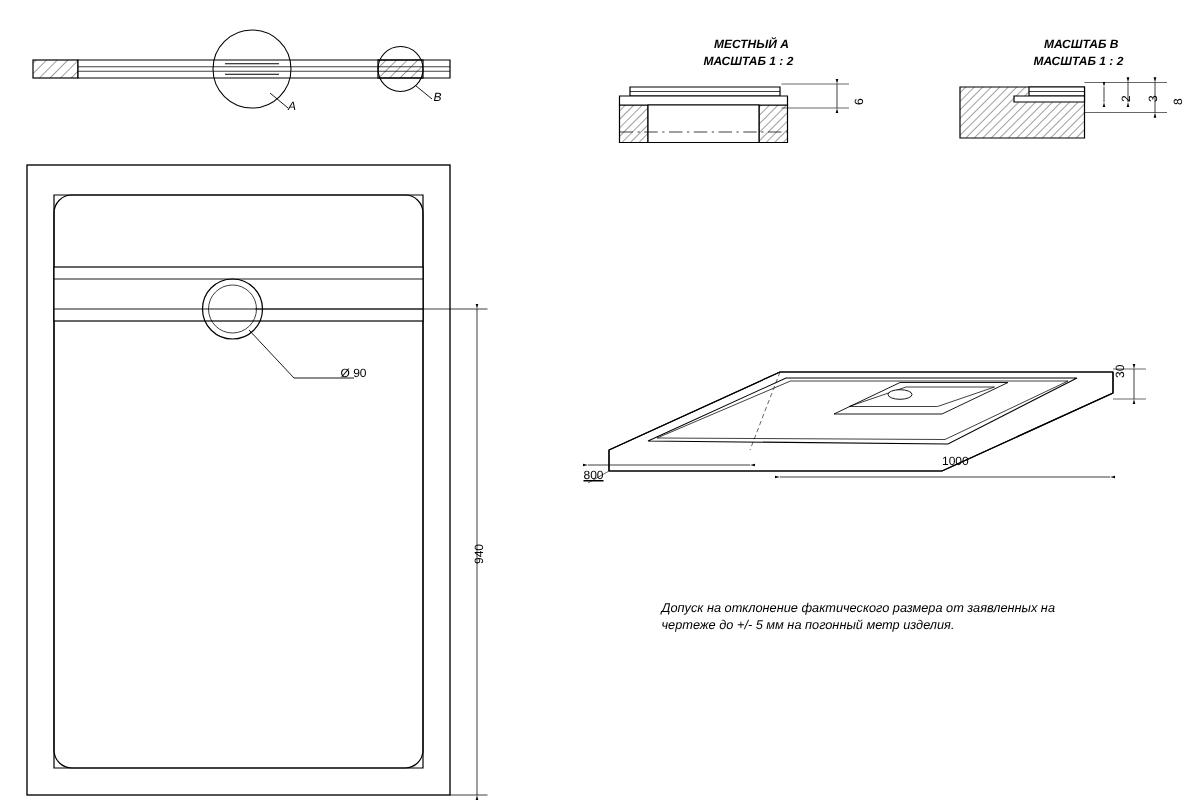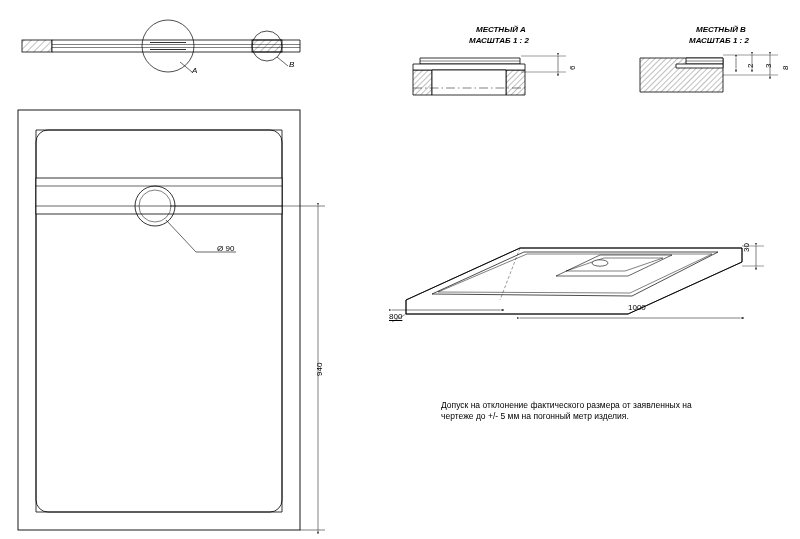--- a/index.html
+++ b/index.html
@@ -39,20 +39,21 @@
     font-style: italic;
     font-weight: bold;
     margin-left: 28px;
   }
   .rot90 {
     transform: rotate(-90deg);
     transform-origin: left top;
   }
   .note {
     position: absolute;
+    font-style: italic;
     font-size: 8.5px;
     color: #000;
     line-height: 1.35;
     white-space: pre-line;
   }
 </style>
 </head>
 <body>
 
 <div id="sheet">
@@ -178,29 +179,29 @@
       <line x1="742" y1="266" x2="764" y2="266" stroke="#000" stroke-width="0.4"></line>
     </g>
   </svg>
 
   <div class="lbl italic" style="left:192px; top:66px;">А</div>
   <div class="lbl italic" style="left:289px; top:60px;">В</div>
 
   <div class="lbl bold-it" style="left:448px; top:25px;">МЕСТНЫЙ А</div>
   <div class="lbl bold-it" style="left:441px; top:36px;">МАСШТАБ 1 : 2</div>
 
-  <div class="lbl bold-it" style="left:668px; top:25px;">МЕСТНЫЙ В</div>
+  <div class="lbl bold-it" style="left:668px; top:25px;">МАСШТАБ В</div>
   <div class="lbl bold-it" style="left:661px; top:36px;">МАСШТАБ 1 : 2</div>
 
   <div class="lbl rot90" style="left:568px; top:70px;">6</div>
   <div class="lbl rot90" style="left:781px; top:70px;">8</div>
   <div class="lbl rot90" style="left:746px; top:68px;">2</div>
   <div class="lbl rot90" style="left:764px; top:68px;">3</div>
 
-  <div class="lbl" style="left:217px; top:244px;text-align:right;">Ø 90</div>
+  <div class="lbl" style="left:227px; top:244px;text-align:right;">Ø 90</div>
   <div class="lbl rot90" style="left:315px; top:376px;">940</div>
 
   <div class="lbl" style="left:389px; top:312px;text-decoration:underline;">800</div>
   <div class="lbl" style="left:628px; top:303px;">1000</div>
   <div class="lbl rot90" style="left:742px; top:252px;">30</div>
 
   <div class="note" style="left:441px; top:400px; width:330px;">Допуск на отклонение фактического размера от заявленных на
 чертеже до +/- 5 мм на погонный метр изделия.</div>
 
 </div>

